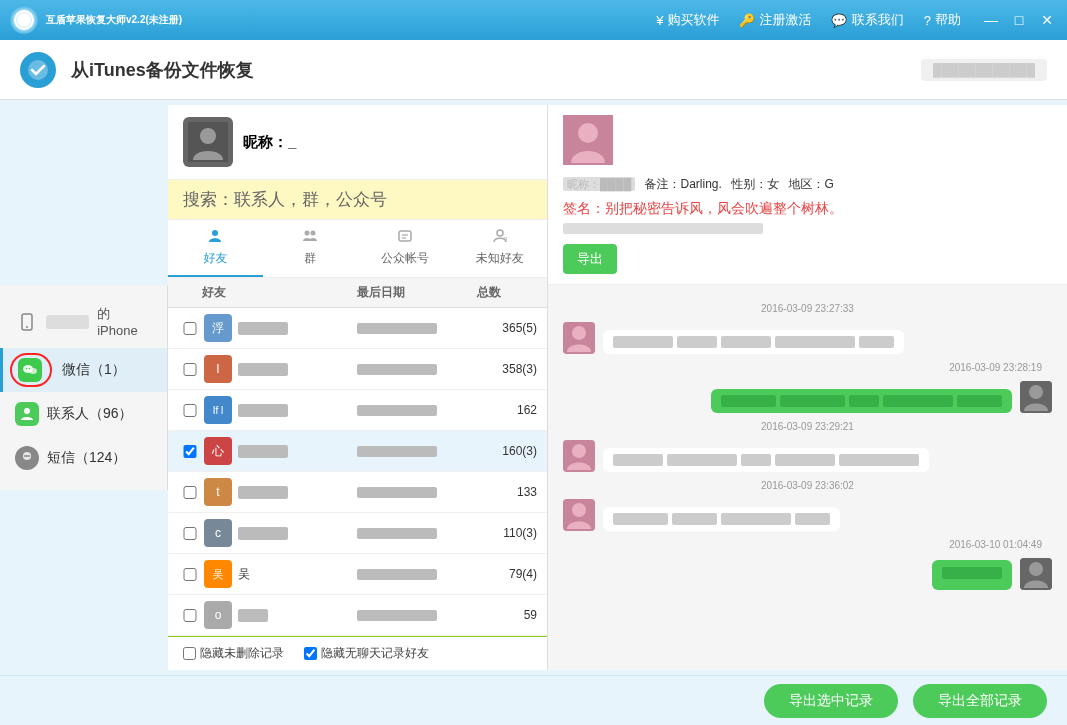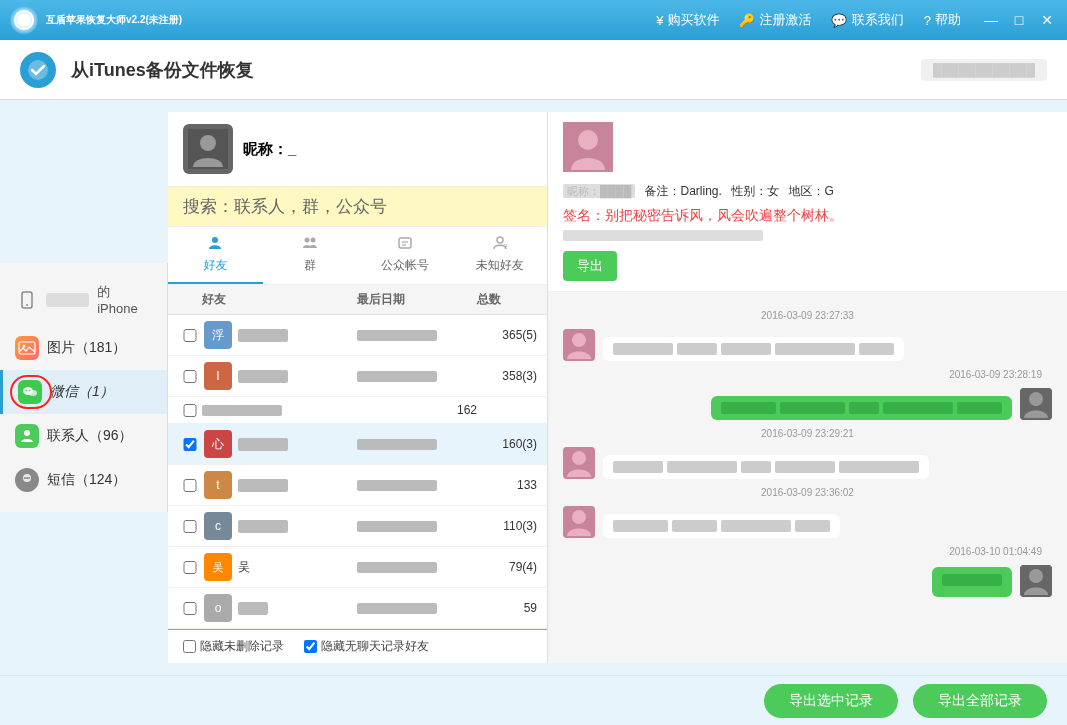--- a/index.html
+++ b/index.html
@@ -393,44 +393,34 @@
       <div class="sidebar-item-icon">
         <svg width="18" height="18" viewBox="0 0 18 18">
           <rect x="4" y="1" width="10" height="16" rx="2" fill="none" stroke="#888" stroke-width="1.5"></rect>
           <circle cx="9" cy="14" r="1" fill="#888"></circle>
         </svg>
       </div>
       <span style="color:#888; background:#ddd; border-radius:3px; padding:1px 6px; font-size:11px; display:inline-block; color:transparent">████</span>
       <span style="color:#555; font-size:13px"> 的 iPhone</span>
     </div>
 
-    <div class="sidebar-item">
-      <div class="sidebar-item-icon" style="background: linear-gradient(135deg, #ff9a3c, #ff6b6b); border-radius:6px;">
-        <svg width="18" height="18" viewBox="0 0 18 18">
-          <rect x="1" y="3" width="16" height="12" rx="2" fill="none" stroke="white" stroke-width="1.2"></rect>
-          <circle cx="6" cy="7" r="1.5" fill="white"></circle>
-          <polyline points="1,13 5,9 8,12 11,8 17,13" fill="none" stroke="white" stroke-width="1.2"></polyline>
-        </svg>
-      </div>
-      <span>图片（181）</span>
-    </div>
 
     <div class="sidebar-item active" style="position:relative;">
       <div style="position:relative; display:inline-flex; align-items:center; justify-content:center;">
         <div style="position:absolute; width:42px; height:34px; border:2px solid #ff2222; border-radius:18px; left:-8px; top:-5px; z-index:1;"></div>
         <div class="sidebar-item-icon" style="background: #3dca4e; border-radius:6px; z-index:2;">
           <svg width="18" height="18" viewBox="0 0 18 18">
             <ellipse cx="7" cy="8" rx="5" ry="4" fill="white" opacity="0.9"></ellipse>
             <ellipse cx="12" cy="10" rx="4" ry="3" fill="white" opacity="0.7"></ellipse>
             <circle cx="5.5" cy="7.5" r="0.8" fill="#3dca4e"></circle>
             <circle cx="8.5" cy="7.5" r="0.8" fill="#3dca4e"></circle>
           </svg>
         </div>
       </div>
-      <span style="margin-left:0;font-style:italic;">微信（1）</span>
+      <span style="margin-left:12px;">微信（1）</span>
     </div>
 
     <div class="sidebar-item">
       <div class="sidebar-item-icon" style="background: #4cca5a; border-radius:6px;">
         <svg width="18" height="18" viewBox="0 0 18 18">
           <circle cx="9" cy="6" r="3" fill="white"></circle>
           <path d="M3 15 C3 11 15 11 15 15" fill="white"></path>
         </svg>
       </div>
       <span>联系人（96）</span>
@@ -537,20 +527,24 @@
           <div class="row-name-cell">
             <div class="row-avatar" style="background:#cc6644;">I</div>
             <span class="row-name blurred-text" style="background:#bbb; width:50px; height:13px; display:inline-block;"></span>
           </div>
           <div class="row-date blurred-text" style="background:#bbb; width:80px; height:11px; display:inline-block;"></div>
           <div class="row-count">358(3)</div>
         </div>
 
         <div class="table-row">
           <input type="checkbox" style="">
+          <div class="row-name-cell">
+            <div class="row-avatar" style="background:#4488cc; font-size:10px;">If l</div>
+            <span class="row-name blurred-text" style="background:#bbb; width:50px; height:13px; display:inline-block;"></span>
+          </div>
           <div class="row-date blurred-text" style="background:#bbb; width:80px; height:11px; display:inline-block;"></div>
           <div class="row-count">162</div>
         </div>
 
         <div class="table-row selected">
           <input type="checkbox" checked="" style="">
           <div class="row-name-cell">
             <div class="row-avatar" style="background:#cc4444;">心</div>
             <span class="row-name blurred-text" style="background:#bbb; width:50px; height:13px; display:inline-block;"></span>
           </div>

